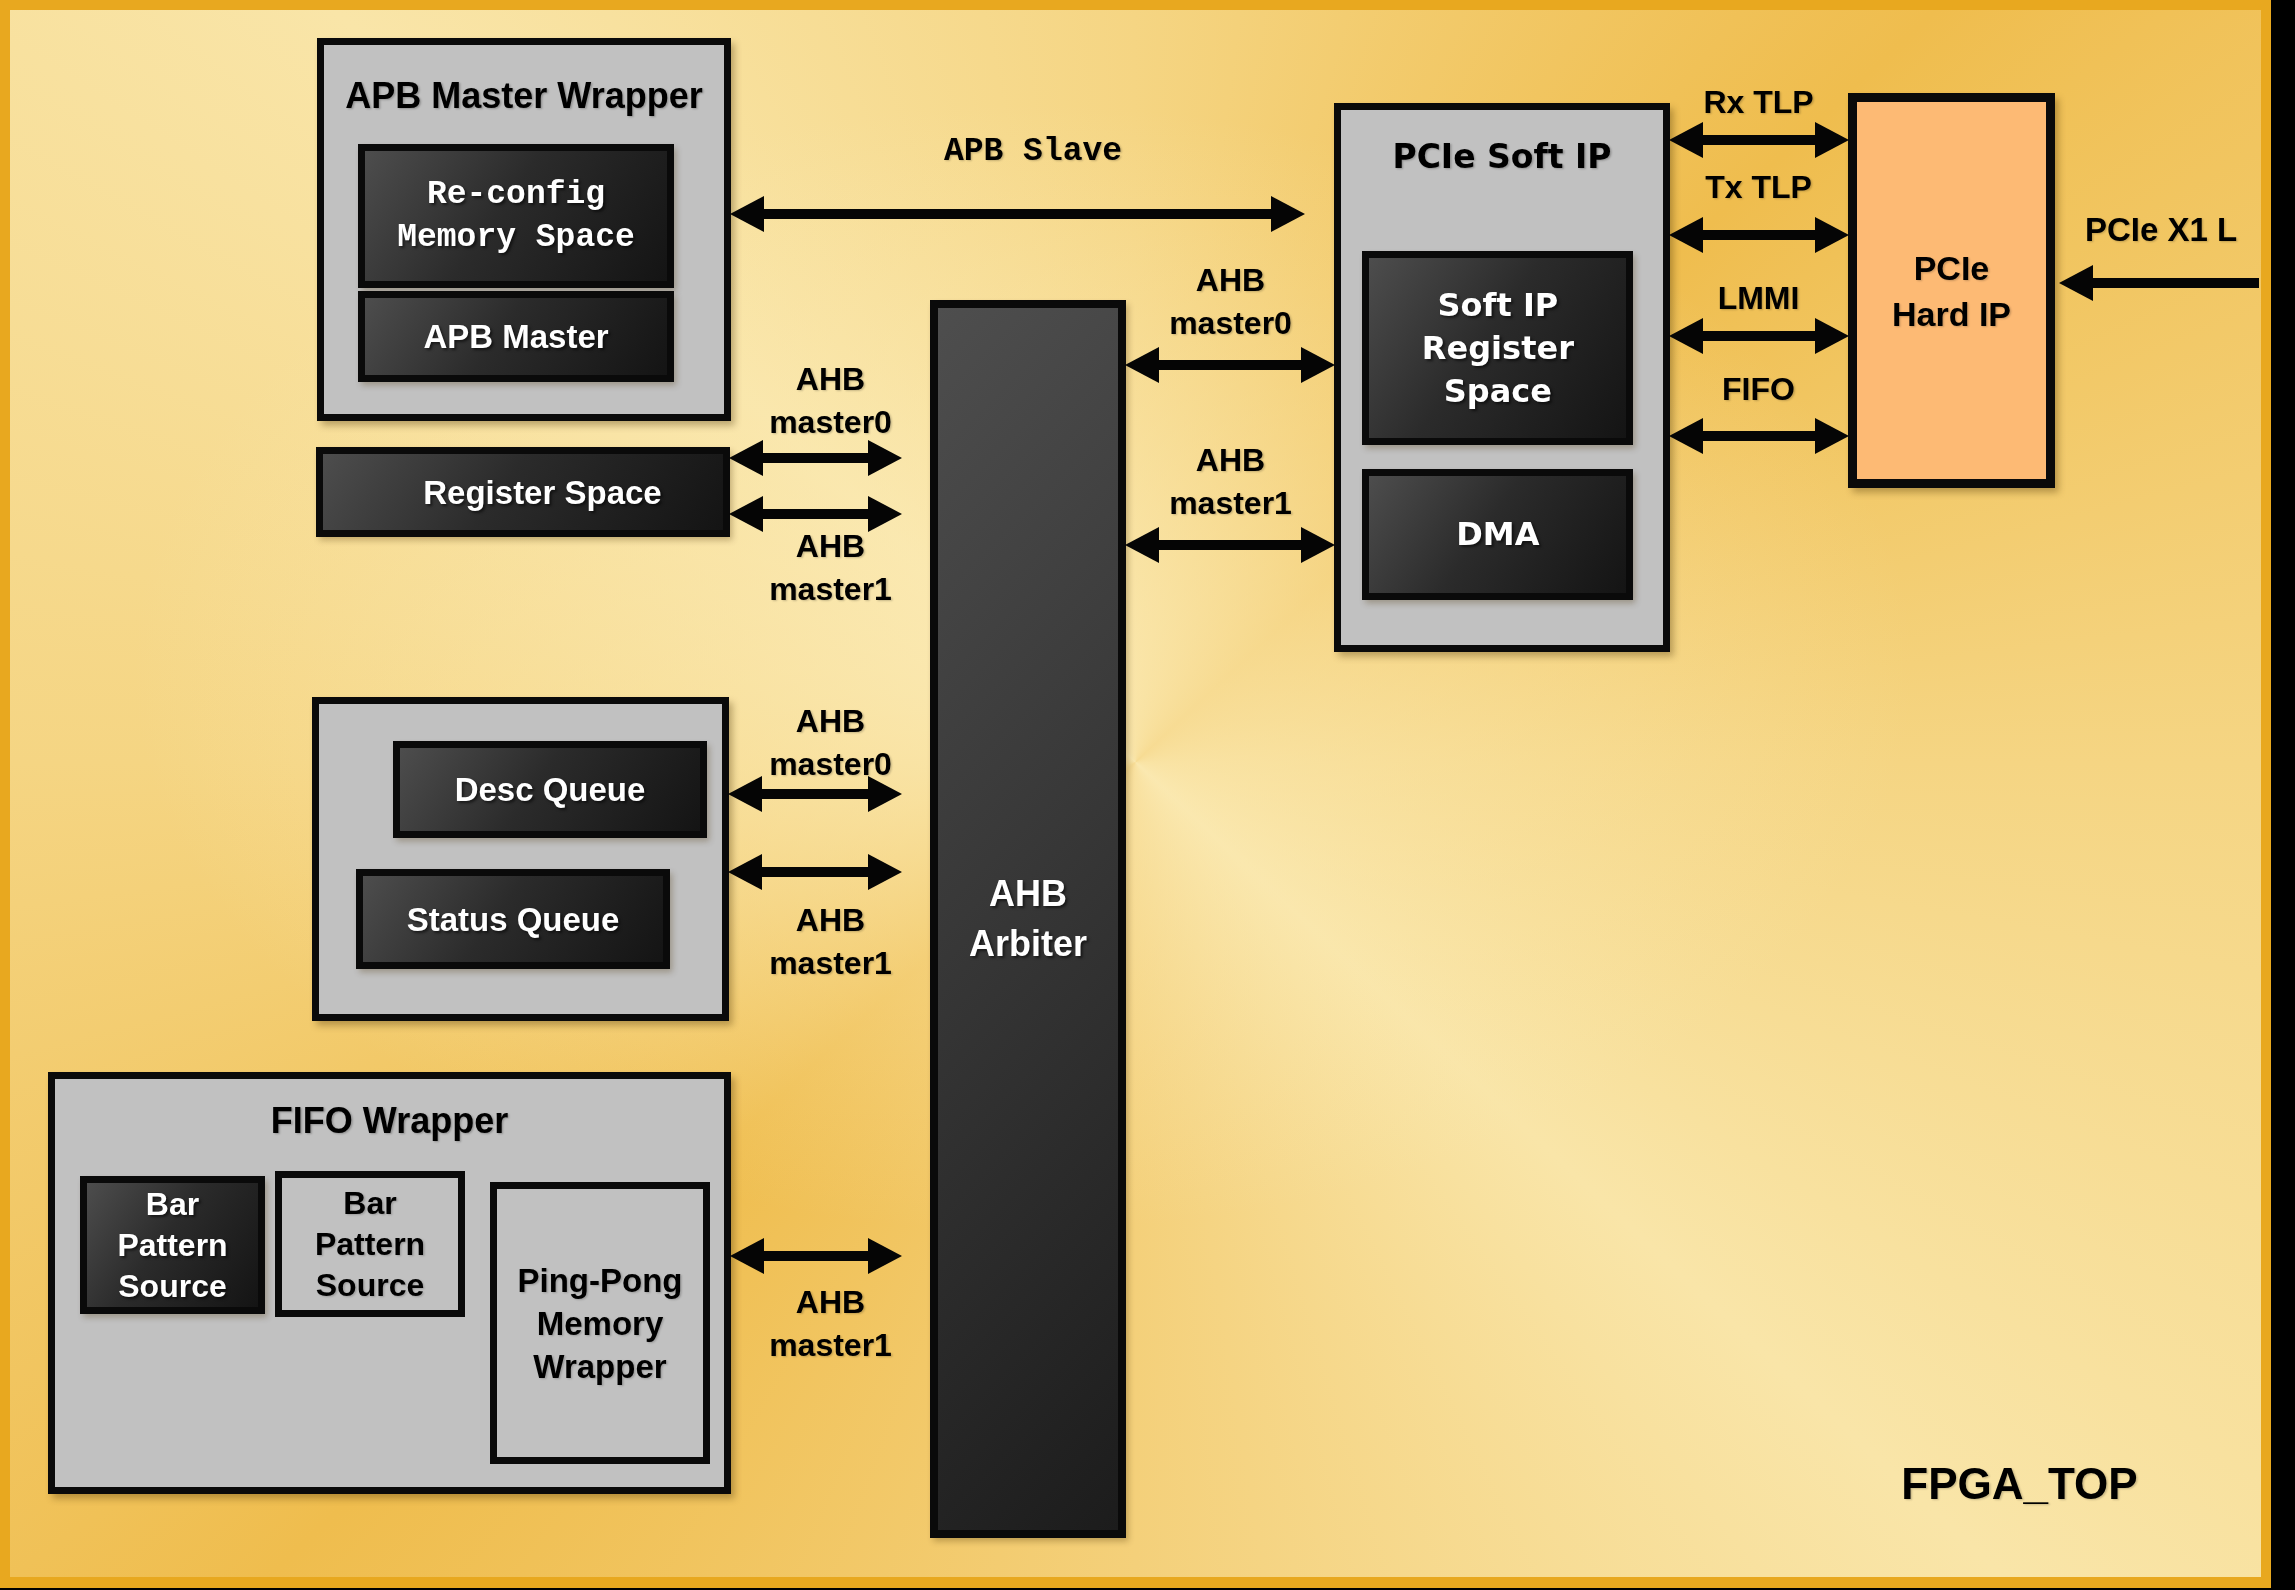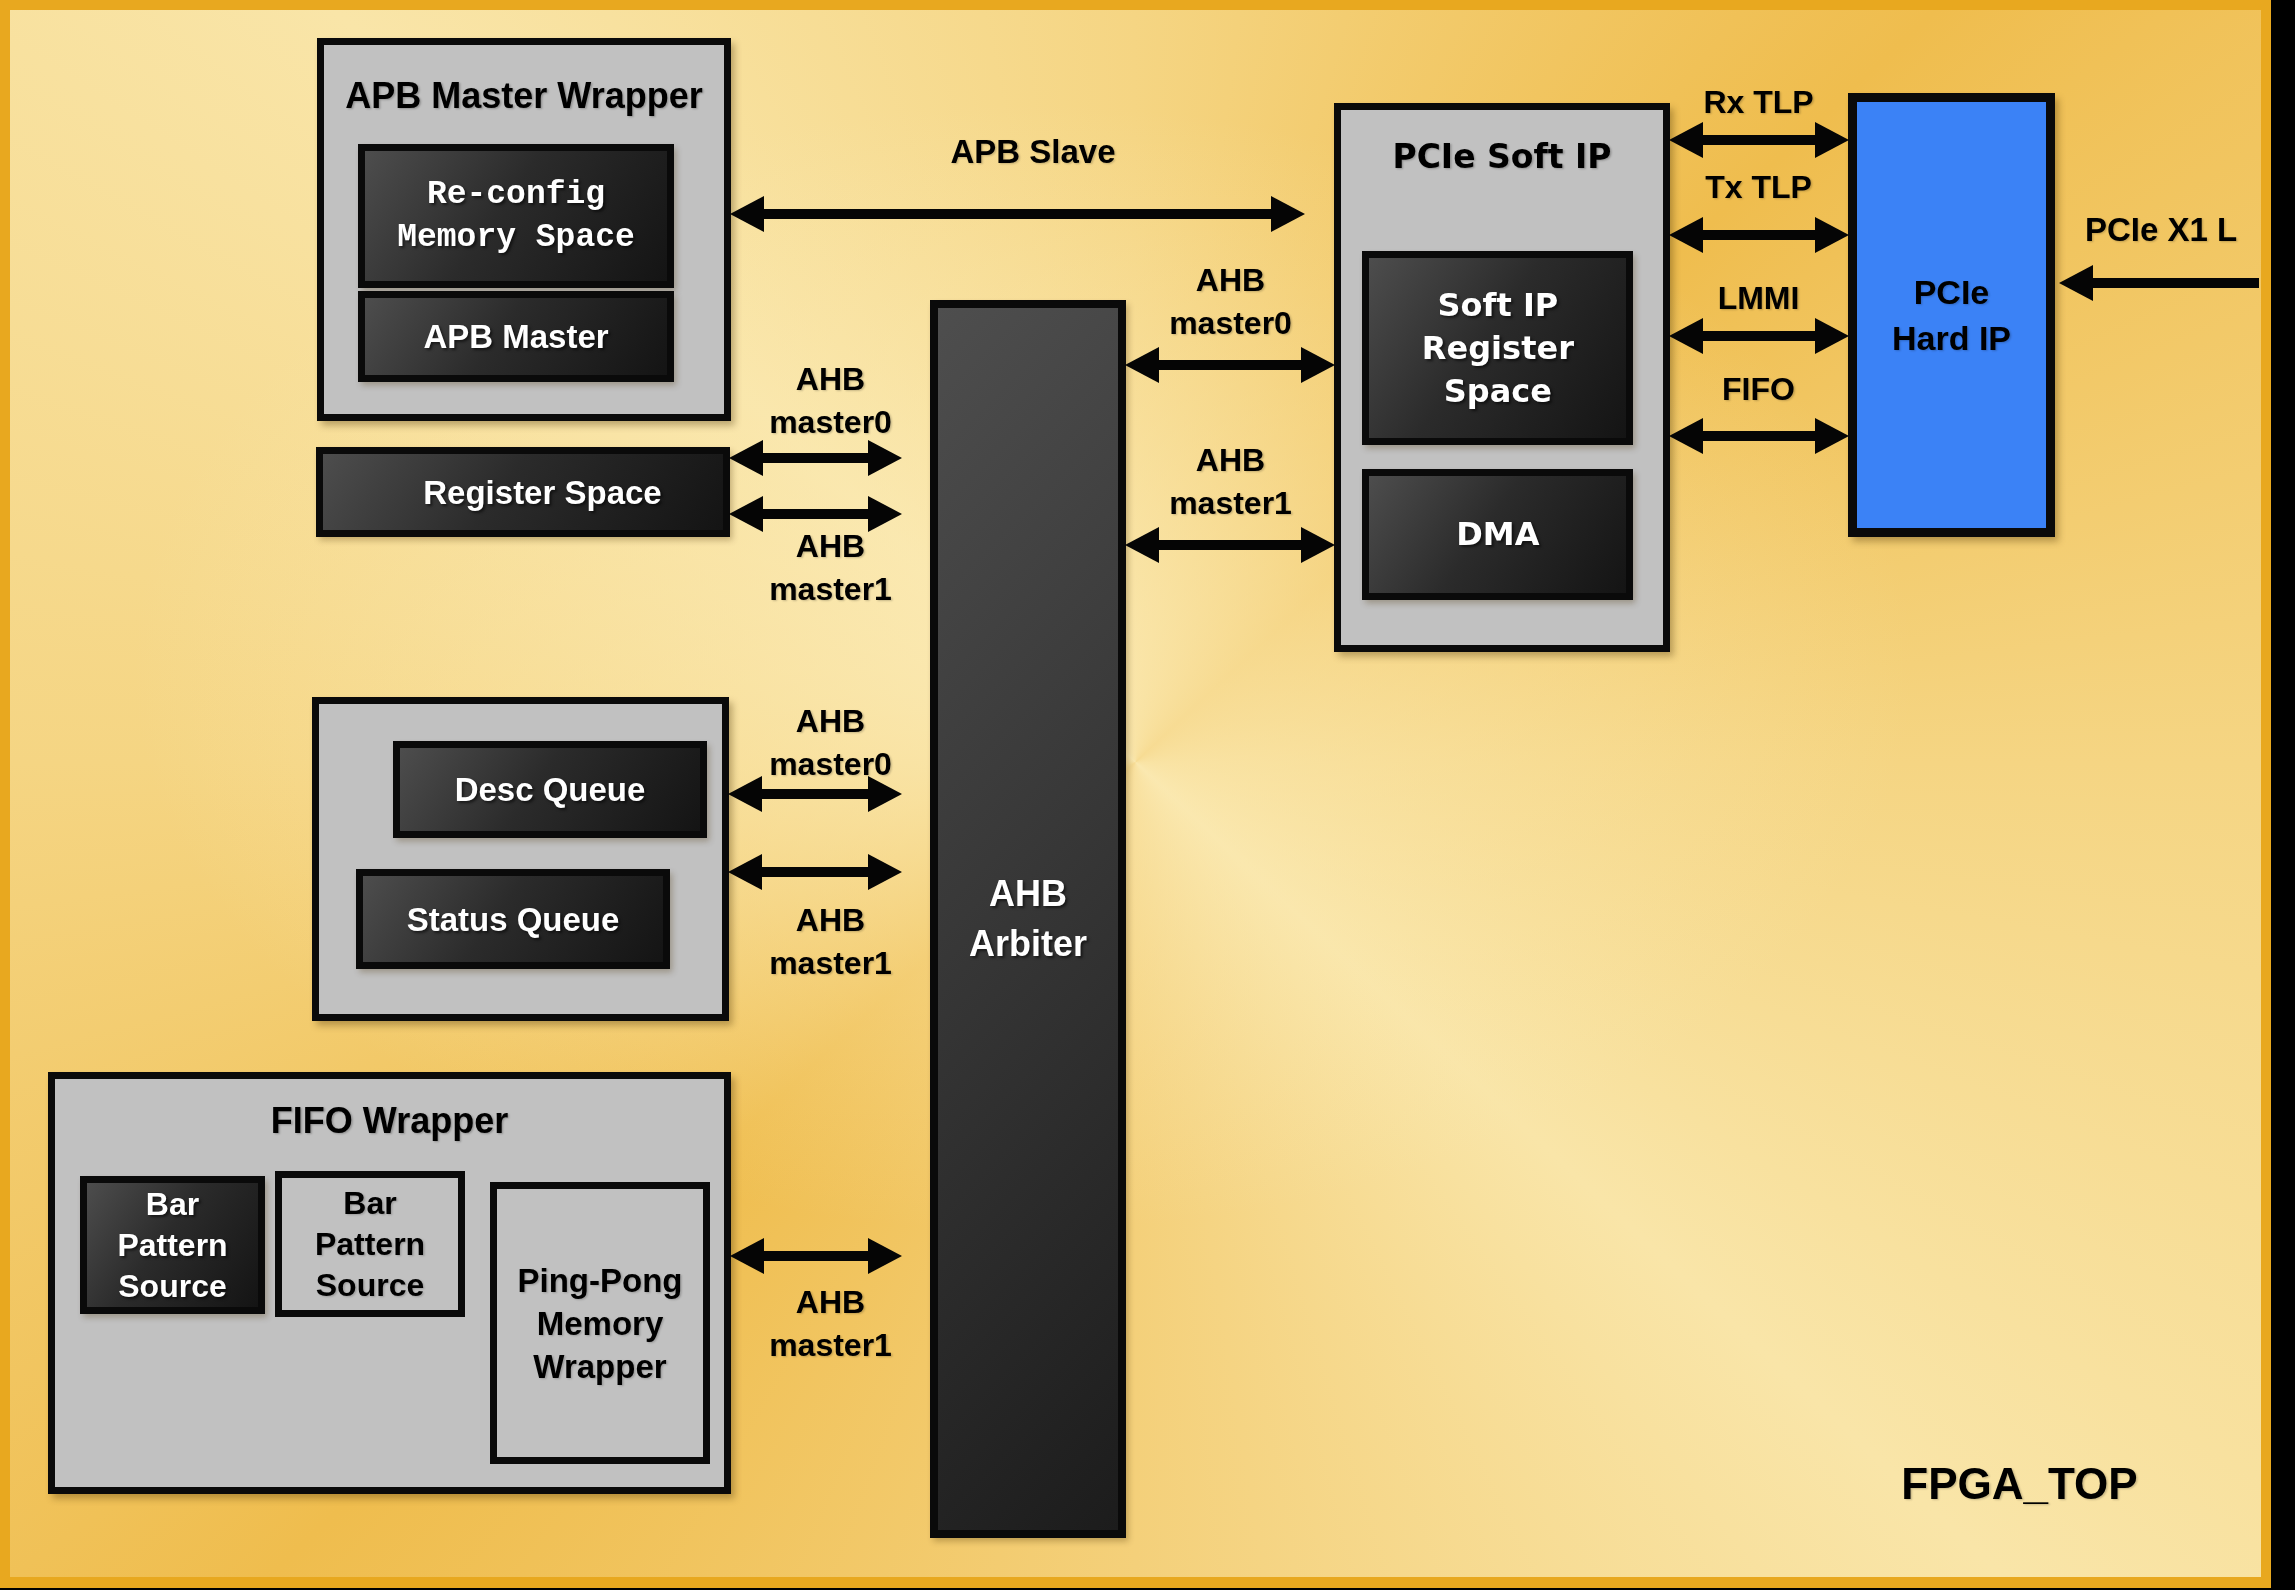--- a/index.html
+++ b/index.html
@@ -74,21 +74,21 @@
 Arbiter</div>
 
     <div class="gbox dejavu" style="left:1334px;top:103px;width:336px;height:549px;">
       <div class="btitle dejavu" style="top:26px;font-size:33px;">PCIe Soft IP</div>
       <div class="dbox dejavu" style="left:21.4px;top:141px;width:271px;height:194px;font-size:32px;line-height:43px;">Soft IP
 Register
 Space</div>
       <div class="dbox dejavu" style="left:21.4px;top:359px;width:271px;height:131px;font-size:32px;">DMA</div>
     </div>
 
-    <div class="inner-gray" style="left:1848px;top:93px;width:207px;height:444px;border-width:9px;background:#3b82f6;
+    <div class="inner-gray" style="left:1848px;top:93px;width:207px;height:395px;border-width:9px;background:#fdba74;
                 font-size:34px;line-height:46px;box-shadow:4.1px 4.8px 7px rgba(70,45,0,.35);">PCIe
 Hard IP</div>
 
     <div class="arrow" style="left:760px;top:209px;width:515px;">
         <span class="ah l"></span>
         <span class="ah r"></span>
       </div>
     <div class="arrow" style="left:759px;top:453px;width:113px;">
         <span class="ah l"></span>
         <span class="ah r"></span>
@@ -130,21 +130,21 @@
         <span class="ah r"></span>
       </div>
     <div class="arrow" style="left:1699px;top:431px;width:120px;">
         <span class="ah l"></span>
         <span class="ah r"></span>
       </div>
     <div class="arrow" style="left:2089px;top:278px;width:170px;">
         <span class="ah l"></span>
       </div>
 
-    <div class="lbl" style="left:895px;top:130px;width:276px;font-size:33px;">APB Slave</div>
+    <div class="lbl" style="left:895px;top:130px;width:276px;font-size:33px;font-family:Liberation Mono, monospace;">APB Slave</div>
     <div class="lbl" style="left:720px;top:358px;width:221px;">AHB
 master0</div>
     <div class="lbl" style="left:720px;top:525px;width:221px;">AHB
 master1</div>
     <div class="lbl" style="left:720px;top:700px;width:221px;">AHB
 master0</div>
     <div class="lbl" style="left:720px;top:899px;width:221px;">AHB
 master1</div>
     <div class="lbl" style="left:720px;top:1281px;width:221px;">AHB
 master1</div>

